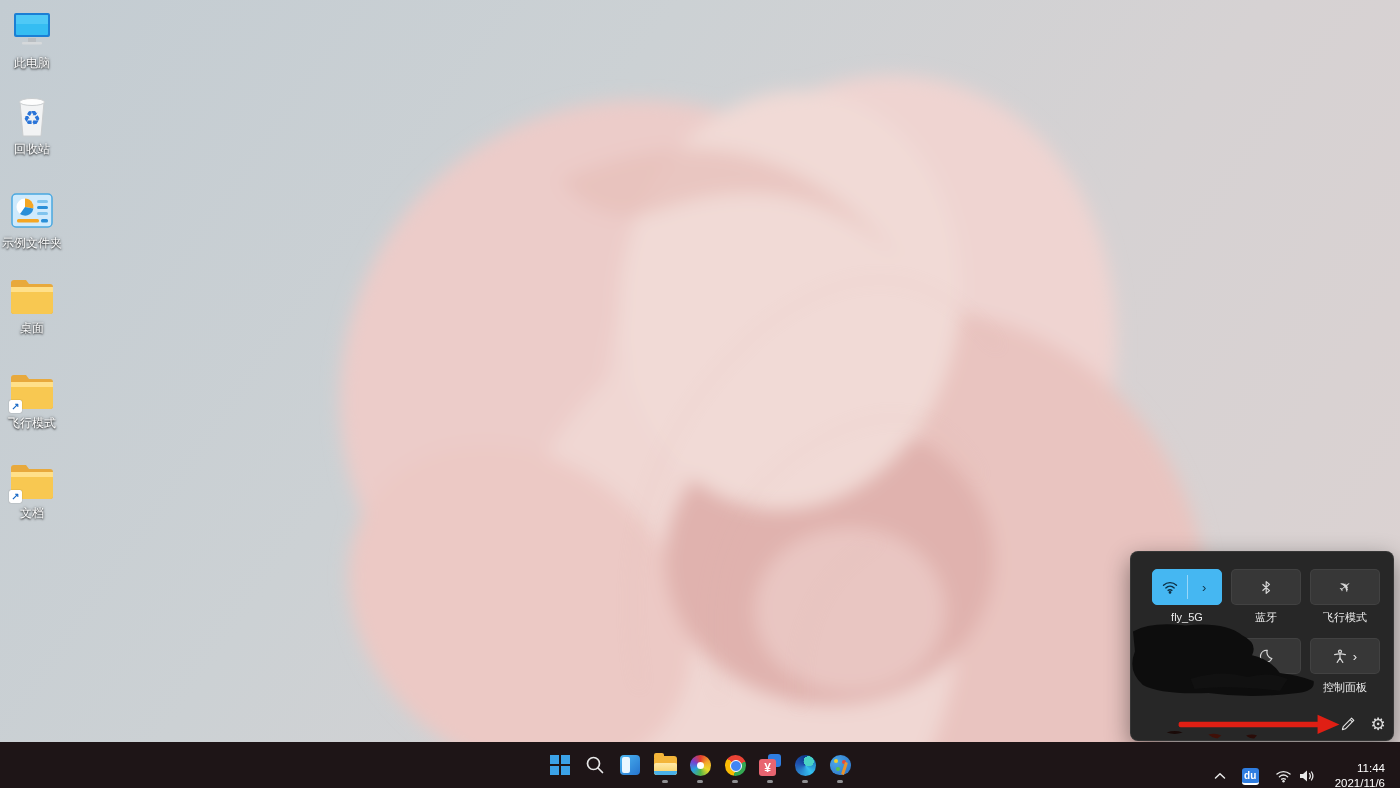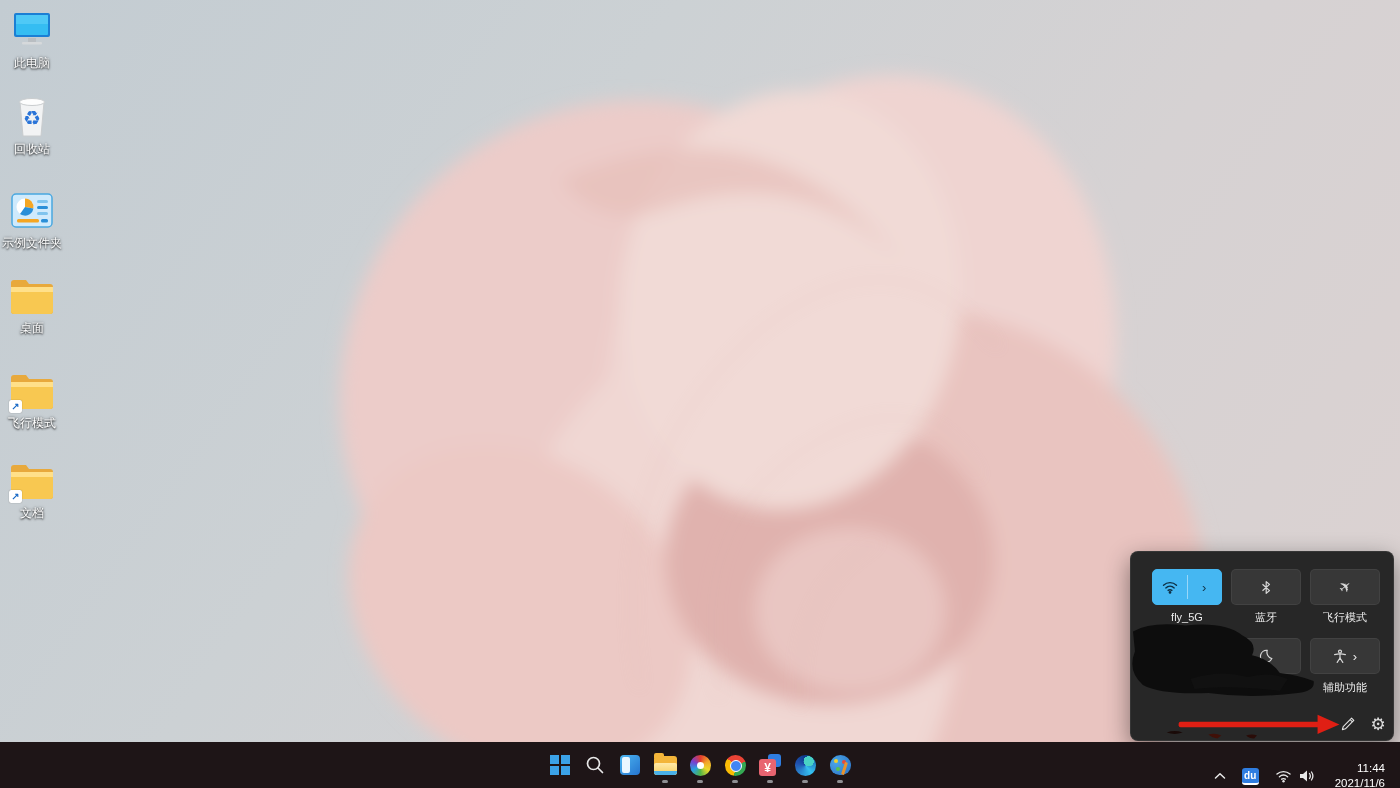--- a/index.html
+++ b/index.html
@@ -267,21 +267,21 @@
           <path d="M1.6 5.6 Q7 4 12.4 5.6"></path>
           <path d="M7 5.4 L7 9"></path>
           <path d="M7 9 L4.2 13.4 M7 9 L9.8 13.4"></path>
         </g>
       </svg>
       <span class="qs-chevron">›</span>
     </div>
 
     <span class="qs-label" style="left:13px;  top:128px;"></span>
     <span class="qs-label" style="left:92px;  top:128px;"></span>
-    <span class="qs-label" style="left:171px; top:128px;">辅助功能</span>
+    <span class="qs-label" style="left:171px; top:128px;">控制面板</span>
 
     <div class="qs-footer-btn" style="left:204px; top:160px;">
       <svg width="16" height="16" viewBox="0 0 16 16">
         <path d="M11.6 2.2 l2.2 2.2 L5.4 12.8 l-3 .8 .8-3 Z M10.2 3.6 l2.2 2.2" fill="none" stroke="#e4e4e4" stroke-width="1.1" stroke-linejoin="round"></path>
       </svg>
     </div>
     <div class="qs-footer-btn" style="left:234px; top:160px;">
       <span class="gear-glyph">⚙</span>
     </div>
 

